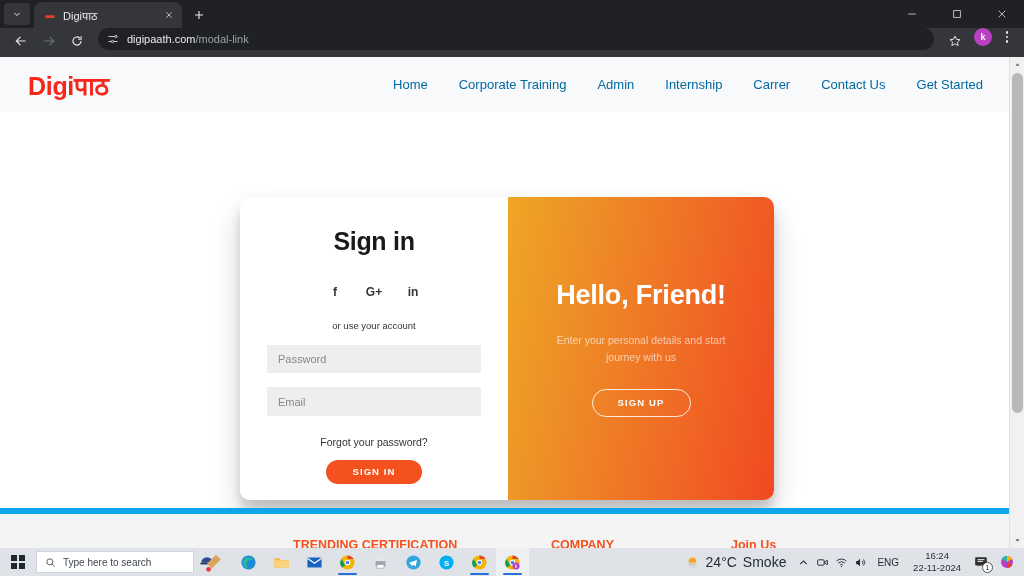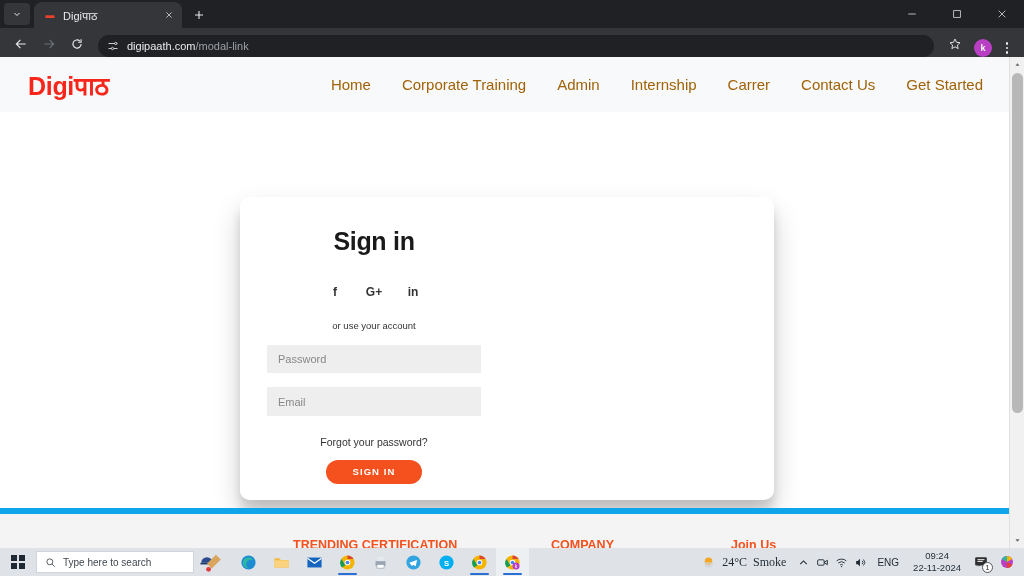--- a/index.html
+++ b/index.html
@@ -39,21 +39,21 @@
   }
   .tab-close { width: 14px; height: 14px; display: flex; align-items: center; justify-content: center; border-radius: 50%; }
   .tab-close svg { width: 8px; height: 8px; }
   .new-tab { width: 26px; height: 26px; margin-left: 4px; display: flex; align-items: center; justify-content: center; }
   .new-tab svg { width: 12px; height: 12px; }
 
   .winctrls { position: absolute; right: 0; top: 0; height: 28px; display: flex; }
   .winctrl { width: 45px; height: 28px; display: flex; align-items: center; justify-content: center; }
   .winctrl svg { width: 10px; height: 10px; }
 
-  .toolbar { height: 29px; background: #35363a; display: flex; align-items: flex-end; padding: 0 8px; gap: 2px; }
+  .toolbar { height: 29px; background: #35363a; display: flex; align-items: flex-start; padding: 0 8px; gap: 2px; }
   .tb-btn { width: 26px; height: 26px; display: flex; align-items: center; justify-content: center; border-radius: 50%; }
   .tb-btn svg { width: 14px; height: 14px; }
   .omnibox {
     flex: 1; height: 22px; background: #202124; border-radius: 12px;
     display: flex; align-items: center; padding: 0 8px; gap: 7px; margin: 0 6px;
   }
   .omni-icon { width: 14px; height: 14px; display: flex; align-items: center; justify-content: center; flex: 0 0 14px; }
   .omni-icon svg { width: 12px; height: 12px; }
   .omni-text { font-size: 11px; color: #9aa0a6; white-space: nowrap; }
   .omni-text b { color: #e8eaed; font-weight: 400; }
@@ -68,21 +68,21 @@
   
   .viewport { position: relative; width: 1024px; height: 491px; background: #ffffff; overflow: hidden; }
   .page { width: 1009px; height: 491px; background: #ffffff; position: relative; }
 
   .site-header {
     height: 55px; background: #f8f9fa; display: flex; align-items: center;
     padding: 0 26px 0 28px; justify-content: space-between;
   }
   .logo { font-size: 25px; font-weight: 700; color: #f6261a; letter-spacing: -0.3px; }
   .nav { display: flex; align-items: center; gap: 31px; }
-  .nav-item { font-size: 15px; color: #a16207; white-space: nowrap; }
+  .nav-item { font-size: 13px; color: #0369a1; white-space: nowrap; }
 
   .stage { position: relative; height: 436px; background: #ffffff; }
 
   .auth-card {
     position: absolute; left: 240px; top: 85px; width: 534px; height: 303px;
     border-radius: 10px; background: #fff;
     box-shadow: 0 14px 28px rgba(0,0,0,0.18), 0 10px 10px rgba(0,0,0,0.12);
     display: flex; overflow: hidden;
   }
   .panel-signin {
@@ -157,21 +157,21 @@
   .search-box svg { width: 11px; height: 11px; flex: 0 0 11px; }
   .search-ph { font-size: 10px; color: #40474f; white-space: nowrap; }
   .cricket { width: 30px; height: 26px; display: flex; align-items: center; justify-content: center; margin-left: 2px; }
   .tb-icons { display: flex; align-items: center; gap: 0; margin-left: 6px; }
   .tb-icon { width: 33px; height: 28px; display: flex; align-items: center; justify-content: center; position: relative; }
   .tb-icon.active::after { content: ''; position: absolute; bottom: 1px; left: 7px; width: 19px; height: 2px; background: #2a6fd6; border-radius: 1px; }
   .tb-icon.lit { background: #edf0f3; }
 
   .tray { margin-left: auto; display: flex; align-items: center; gap: 0; padding-right: 4px; }
   .tray-weather { display: flex; align-items: center; gap: 6px; padding: 0 8px; }
-  .tray-weather span { font-size: 12px; color: #1f2933; white-space: nowrap; font-family: Liberation Serif, serif; }
+  .tray-weather span { font-size: 14px; color: #1f2933; white-space: nowrap; }
   .tray-ico { width: 19px; height: 28px; display: flex; align-items: center; justify-content: center; }
   .tray-ico svg { width: 13px; height: 13px; }
   .tray-lang { font-size: 10px; color: #1f2933; padding: 0 7px; }
   .tray-clock { display: flex; flex-direction: column; align-items: center; line-height: 1.25; padding: 0 7px; }
   .tray-clock span { font-size: 9.5px; color: #1f2933; white-space: nowrap; }
   .tray-notif { width: 26px; height: 28px; display: flex; align-items: center; justify-content: center; position: relative; }
   .notif-badge {
     position: absolute; right: 1px; bottom: 3px; width: 11px; height: 11px; border-radius: 50%;
     background: #ffffff; border: 1px solid #555; color: #222; font-size: 7px;
     display: flex; align-items: center; justify-content: center;
@@ -287,20 +287,25 @@
               <div class="social-btn">f</div>
               <div class="social-btn">G+</div>
               <div class="social-btn">in</div>
             </div>
             <div class="or-text">or use your account</div>
             <input class="field" type="password" placeholder="Password" style="">
             <input class="field" type="text" placeholder="Email" style="">
             <div class="forgot">Forgot your password?</div>
             <button class="btn-signin">SIGN IN</button>
           </div>
+          <div class="panel-overlay">
+            <div class="hello-title">Hello, Friend!</div>
+            <div class="hello-sub">Enter your personal details and start journey with us</div>
+            <button class="btn-signup">SIGN UP</button>
+          </div>
         </div>
 
         <div class="sub-links">
           <span class="sub-link admin">Admin SignIn/SignUp</span>
           <span class="sub-link teacher">Teacher SignIn/SignUp</span>
         </div>
 
         <div class="site-footer">
           <div class="footer-head fh1">TRENDING CERTIFICATION</div>
           <div class="footer-head fh2">COMPANY</div>
@@ -447,21 +452,21 @@
         </svg>
     </div>
     <div class="tray-ico">
       <svg viewBox="0 0 24 24">
           <path d="M4 9h3l4-4v14l-4-4H4z" fill="#1f2933"></path>
           <path d="M15 9a4 4 0 0 1 0 6M17.5 6.5a8 8 0 0 1 0 11" fill="none" stroke="#1f2933" stroke-width="1.6"></path>
         </svg>
     </div>
     <div class="tray-lang">ENG</div>
     <div class="tray-clock">
-      <span>09:24</span>
+      <span>16:24</span>
       <span>22-11-2024</span>
     </div>
     <div class="tray-notif">
       <svg viewBox="0 0 24 24" width="14" height="14">
           <rect x="2" y="4" width="20" height="14" rx="2" fill="#2f2f2f"></rect>
           <path d="M5 20l4-3h3l-7 3z" fill="#2f2f2f"></path>
           <path d="M6 8h12M6 11h9" stroke="#fff" stroke-width="1.6"></path>
         </svg>
       <span class="notif-badge">1</span>
     </div>

